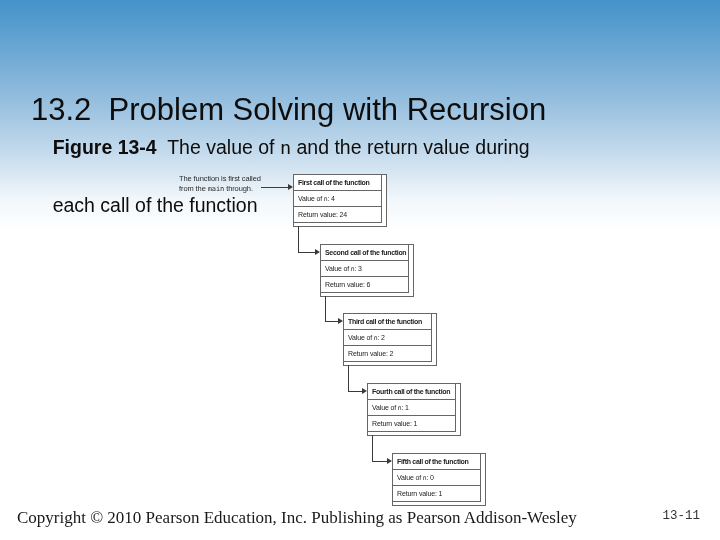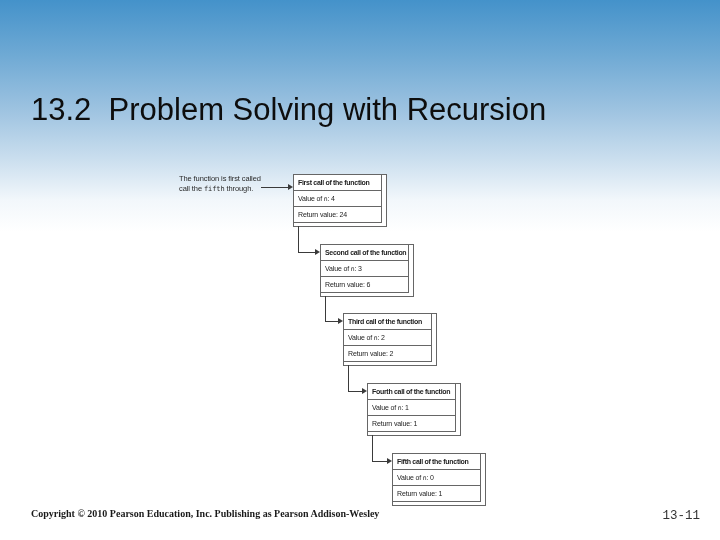--- a/index.html
+++ b/index.html
@@ -60,42 +60,46 @@
   }
   .hline{position:absolute;height:0;border-top:1px solid #3a3a3a;}
   .arrowhead{
     position:absolute;width:0;height:0;
     border-left:5px solid #3a3a3a;
     border-top:3px solid transparent;
     border-bottom:3px solid transparent;
   }
   
   .copyright{
-    position:absolute;left:31px;top:508px;
+    position:absolute;left:17px;top:508px;
     font-family:"Liberation Serif", serif;
-    font-size:10px;color:#1a1a1a;white-space:nowrap;font-weight:bold;
+    font-size:17px;color:#1a1a1a;white-space:nowrap;
   }
   .pagenum{
     position:absolute;right:20px;top:509px;
     font-size:12.5px;color:#333;font-family:Liberation Mono, monospace;
   }
 </style>
 </head>
 <body>
 
 <div id="slide">
 
   <div class="title">13.2  Problem Solving with Recursion</div>
 
+  <div class="subtitle">
+    <span class="fig">Figure 13-4</span><span>  The value of </span><span class="mono">n</span><span> and the return value during</span><br>
+    <span>each call of the function</span>
+  </div>
 
   <div id="diagram">
 
     <div class="note" style="left:179px;top:174px;">
       <span>The function is first called</span><br>
-      <span>call the </span><span class="mono">fifth</span><span> through.</span>
+      <span>from the </span><span class="mono">main</span><span> through.</span>
     </div>
     <div class="hline" style="left:261px;top:187px;width:27px;"></div>
     <div class="arrowhead" style="left:288px;top:184px;"></div>
 
 
   <div class="callbox" style="left: 293px; top: 174px;">
         <div class="callbox-inner">
           <div class="cb-row hdr">First call of the function</div>
           <div class="cb-row mid"><span>Value of </span><span class="mono">n</span><span>: 4</span></div>
           <div class="cb-row">Return value: 24</div>

